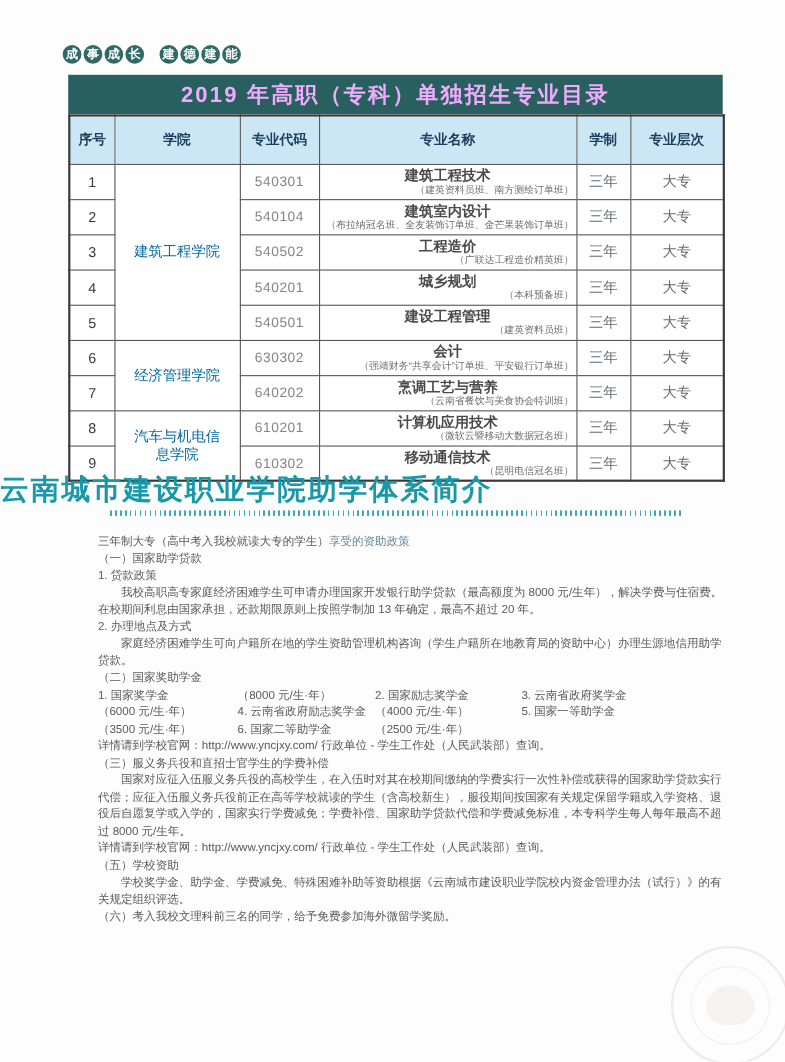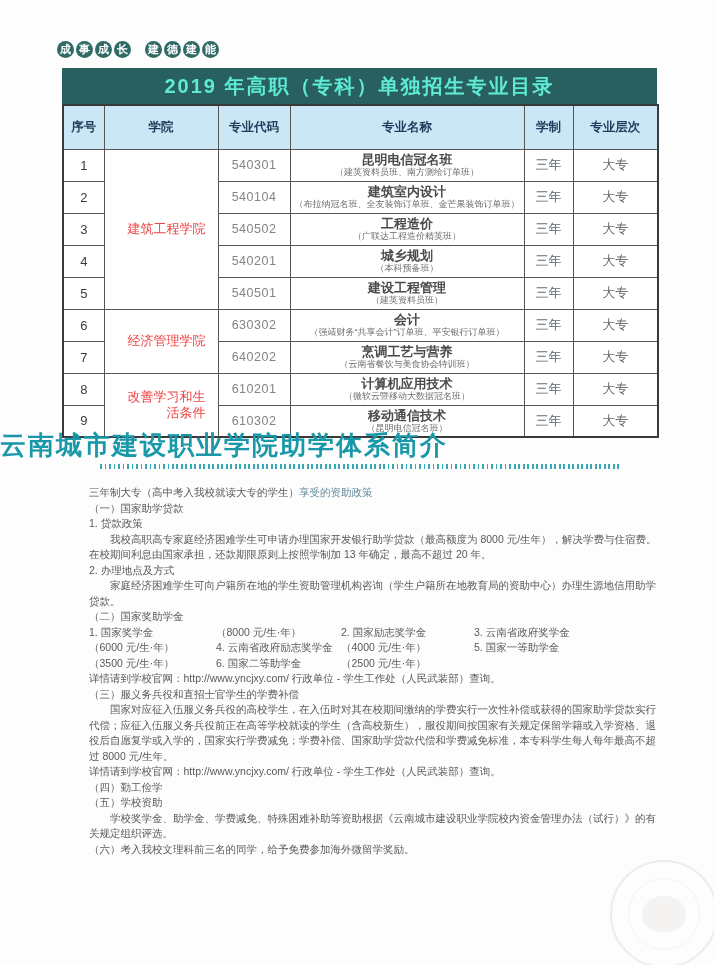--- a/index.html
+++ b/index.html
@@ -9,34 +9,34 @@
   
   .badges { position:absolute; left:57px; top:41px; display:flex; align-items:center; }
   .badge { width:17px; height:17px; border-radius:50%; background:#2f6a66; color:#fff;
            display:inline-flex; align-items:center; justify-content:center;
            font-family:"DejaVu Serif", serif; font-size:11px; font-weight:bold; margin-right:2px; }
   .badge-gap { width:12px; }
 
   
   .table-wrap { position:absolute; left:62px; top:68px; width:595px; }
   .band { background:#28605f; height:36px; display:flex; align-items:center; justify-content:center; }
-  .band-title { color:#5eead4; font-size:20px; font-weight:bold; letter-spacing:2px; }
+  .band-title { color:#f0abfc; font-size:20px; font-weight:bold; letter-spacing:2px; }
   table { border-collapse:collapse; width:595px; table-layout:fixed; background:#fff;
           border:2px solid #3a3a3a; }
   col.c-no{width:41px;} col.c-college{width:114px;} col.c-code{width:72px;}
   col.c-major{width:234px;} col.c-years{width:49px;} col.c-level{width:85px;}
   th, td { border:1px solid #565656; text-align:center; vertical-align:middle; overflow:hidden; }
   thead th { background:#cbe7f6; color:#1d3d5c; font-size:12.5px; font-weight:bold; height:44px; }
   tbody tr { height:32px; }
   td.no { font-size:13px; color:#3a3a3a; }
-  td.college { font-size:13px; color:#ef4444; padding:0 12px; line-height:16px;text-align:right; }
+  td.college { font-size:13px; color:#0369a1; padding:0 12px; line-height:16px; }
   td.code { font-size:12.5px; color:#848484; letter-spacing:0.5px; }
   td.major { line-height:1; padding:2px 2px; }
   .major-name { display:block; font-size:13px; font-weight:bold; color:#4a4a4a; line-height:15px; }
-  .major-note { display:block; font-size:9px; color:#6e6e6e; line-height:11px; }
+  .major-note { display:block; font-size:9px; color:#6e6e6e; line-height:11px;text-align:right; }
   td.years { font-size:13px; color:#5d6b76; }
   td.level { font-size:13px; color:#6b6b6b; }
 
   
   .sec-title { position:absolute; top:428px; left:0; width:714px; text-align:left;
                color:#1898a8; font-size:26px; font-weight:bold; letter-spacing:2px; }
   .sec-underline { position:absolute; top:464px; left:100px; width:520px; height:5px;
                background:repeating-linear-gradient(90deg,#1898a8 0 1.5px, transparent 1.5px 4.5px);
                opacity:.85; }
 
@@ -96,21 +96,21 @@
         <th>学制</th>
         <th>专业层次</th>
       </tr>
     </thead>
     <tbody>
       <tr>
         <td class="no">1</td>
         <td class="college" rowspan="5">建筑工程学院</td>
         <td class="code">540301</td>
         <td class="major">
-            <span class="major-name">昆明电信冠名班</span>
+            <span class="major-name">建筑工程技术</span>
             <span class="major-note">（建英资料员班、南方测绘订单班）</span>
           </td>
         <td class="years">三年</td>
         <td class="level">大专</td>
       </tr>
       <tr>
         <td class="no">2</td>
         <td class="code">540104</td>
         <td class="major">
             <span class="major-name">建筑室内设计</span>
@@ -165,21 +165,21 @@
         <td class="code">640202</td>
         <td class="major">
             <span class="major-name">烹调工艺与营养</span>
             <span class="major-note">（云南省餐饮与美食协会特训班）</span>
           </td>
         <td class="years">三年</td>
         <td class="level">大专</td>
       </tr>
       <tr>
         <td class="no">8</td>
-        <td class="college" rowspan="2">改善学习和生活条件</td>
+        <td class="college" rowspan="2">汽车与机电信息学院</td>
         <td class="code">610201</td>
         <td class="major">
             <span class="major-name">计算机应用技术</span>
             <span class="major-note">（微软云暨移动大数据冠名班）</span>
           </td>
         <td class="years">三年</td>
         <td class="level">大专</td>
       </tr>
       <tr>
         <td class="no">9</td>
@@ -220,21 +220,20 @@
     <span>（3500 元/生·年）</span>
     <span>6. 国家二等助学金</span>
     <span>（2500 元/生·年）</span>
   </div>
   <p>详情请到学校官网：http://www.yncjxy.com/ 行政单位 - 学生工作处（人民武装部）查询。</p>
 
   <p class="blk">（三）服义务兵役和直招士官学生的学费补偿</p>
   <p class="indent">国家对应征入伍服义务兵役的高校学生，在入伍时对其在校期间缴纳的学费实行一次性补偿或获得的国家助学贷款实行代偿；应征入伍服义务兵役前正在高等学校就读的学生（含高校新生），服役期间按国家有关规定保留学籍或入学资格、退役后自愿复学或入学的，国家实行学费减免；学费补偿、国家助学贷款代偿和学费减免标准，本专科学生每人每年最高不超过 8000 元/生年。</p>
   <p>详情请到学校官网：http://www.yncjxy.com/ 行政单位 - 学生工作处（人民武装部）查询。</p>
 
-  <p class="blk">（四）勤工俭学</p>
 
   <p class="blk">（五）学校资助</p>
   <p class="indent">学校奖学金、助学金、学费减免、特殊困难补助等资助根据《云南城市建设职业学院校内资金管理办法（试行）》的有关规定组织评选。</p>
 
   <p class="blk">（六）考入我校文理科前三名的同学，给予免费参加海外微留学奖励。</p>
 </div>
 
 <div class="watermark"></div>
 
 </body></html>

